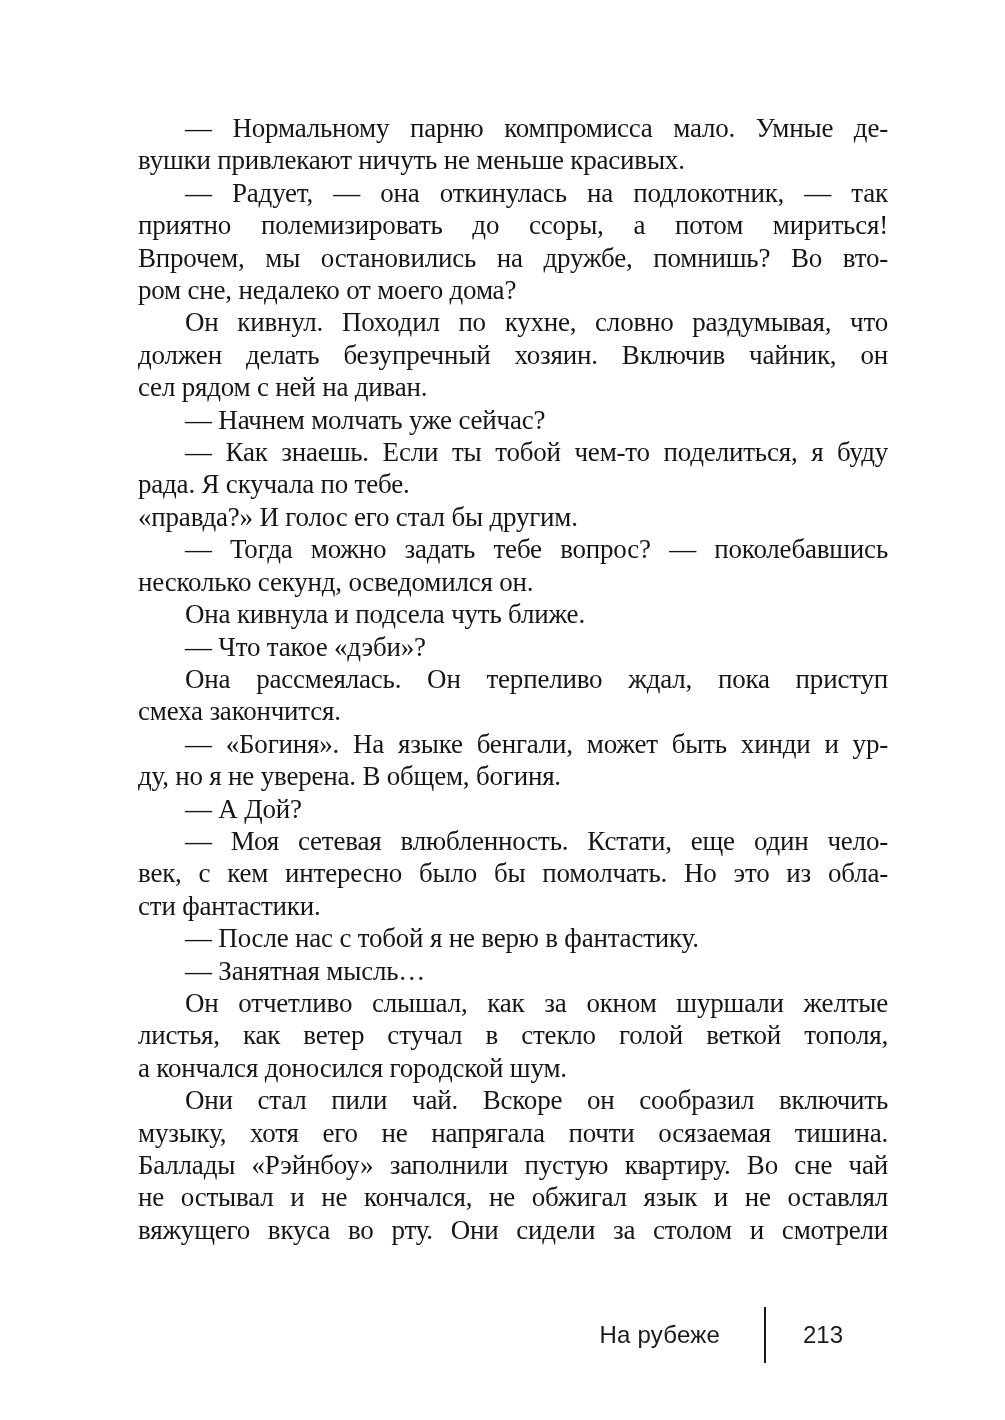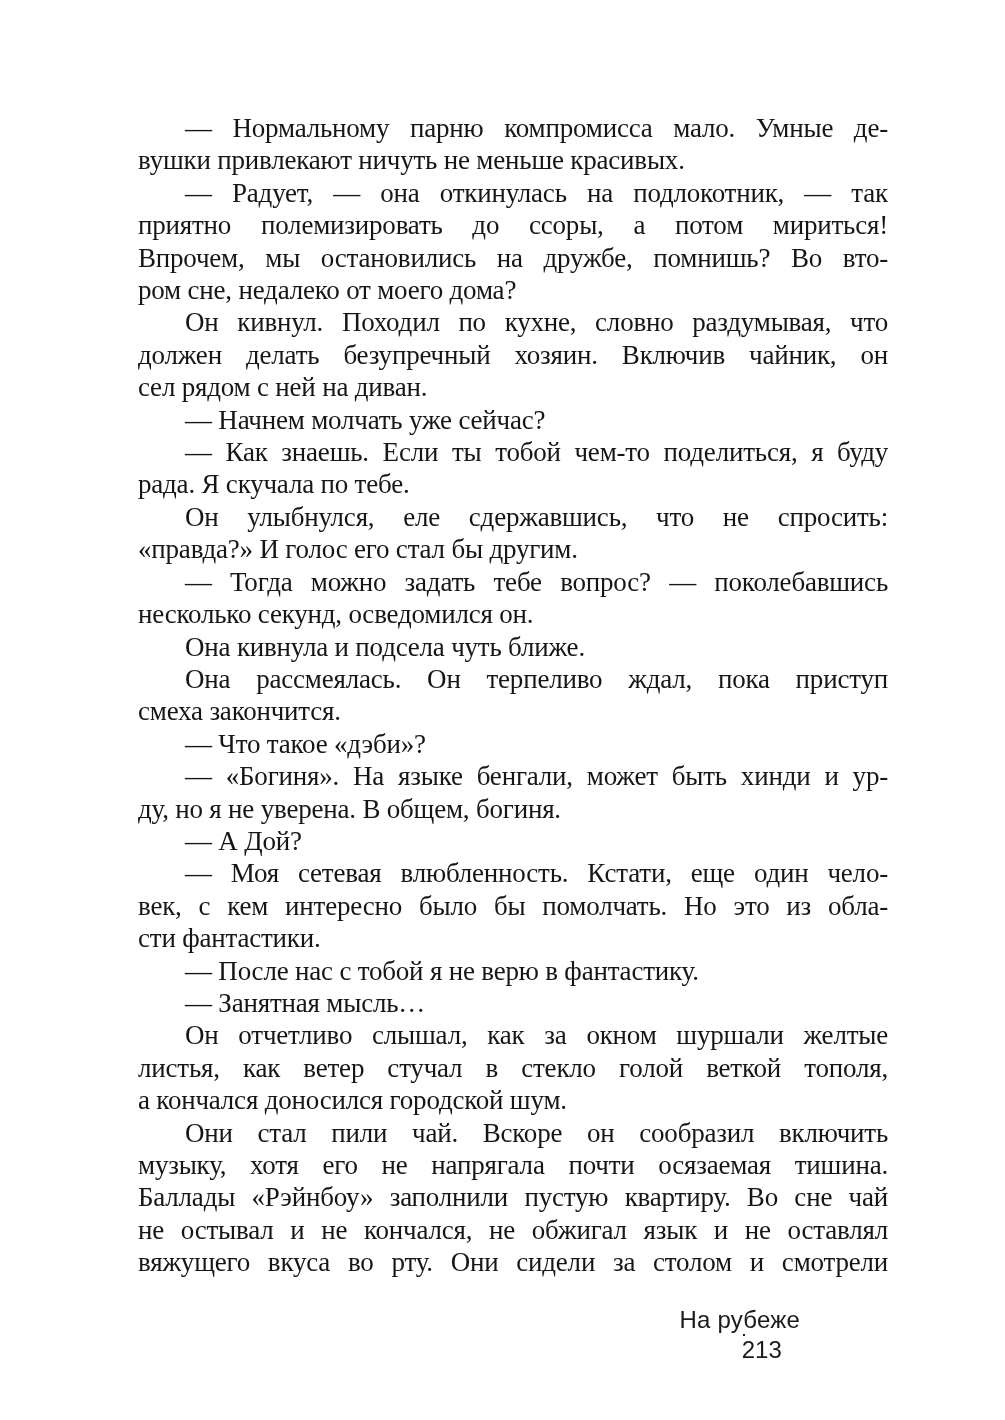--- a/index.html
+++ b/index.html
@@ -42,21 +42,20 @@
   .page-footer {
     position: absolute;
     top: 1306px;
     right: 105px;
     height: 58px;
     display: flex;
     align-items: center;
     font-family: "Liberation Sans", "DejaVu Sans", sans-serif;
     font-size: 24px;
     color: #1a1a1a;
-    flex-direction: column;
   }
   .running-title {
     margin-right: 44px;
     letter-spacing: 0.2px;
   }
   .footer-divider {
     width: 2px;
     height: 56px;
     background: #1a1a1a;
     margin-right: 36px;
@@ -88,36 +87,35 @@
         <div class="line final">сел рядом с ней на диван.</div>
       </div>
       <div class="paragraph">
         <div class="line indent final">— Начнем молчать уже сейчас?</div>
       </div>
       <div class="paragraph">
         <div class="line indent">— Как знаешь. Если ты тобой чем-то поделиться, я буду</div>
         <div class="line final">рада. Я скучала по тебе.</div>
       </div>
       <div class="paragraph">
-        <div class="line indent">Он улыбнулся, еле сдержавшись, что не спросить:</div>
         <div class="line final">«правда?» И голос его стал бы другим.</div>
       </div>
       <div class="paragraph">
         <div class="line indent">— Тогда можно задать тебе вопрос? — поколебавшись</div>
         <div class="line final">несколько секунд, осведомился он.</div>
       </div>
       <div class="paragraph">
         <div class="line indent final">Она кивнула и подсела чуть ближе.</div>
       </div>
       <div class="paragraph">
+        <div class="line indent final">— Что такое «дэби»?</div>
+      </div>
+      <div class="paragraph">
         <div class="line indent">Она рассмеялась. Он терпеливо ждал, пока приступ</div>
         <div class="line final">смеха закончится.</div>
-      </div>
-      <div class="paragraph">
-        <div class="line indent final">— Что такое «дэби»?</div>
       </div>
       <div class="paragraph">
         <div class="line indent">— «Богиня». На языке бенгали, может быть хинди и ур-</div>
         <div class="line final">ду, но я не уверена. В общем, богиня.</div>
       </div>
       <div class="paragraph">
         <div class="line indent final">— А Дой?</div>
       </div>
       <div class="paragraph">
         <div class="line indent">— Моя сетевая влюбленность. Кстати, еще один чело-</div>

